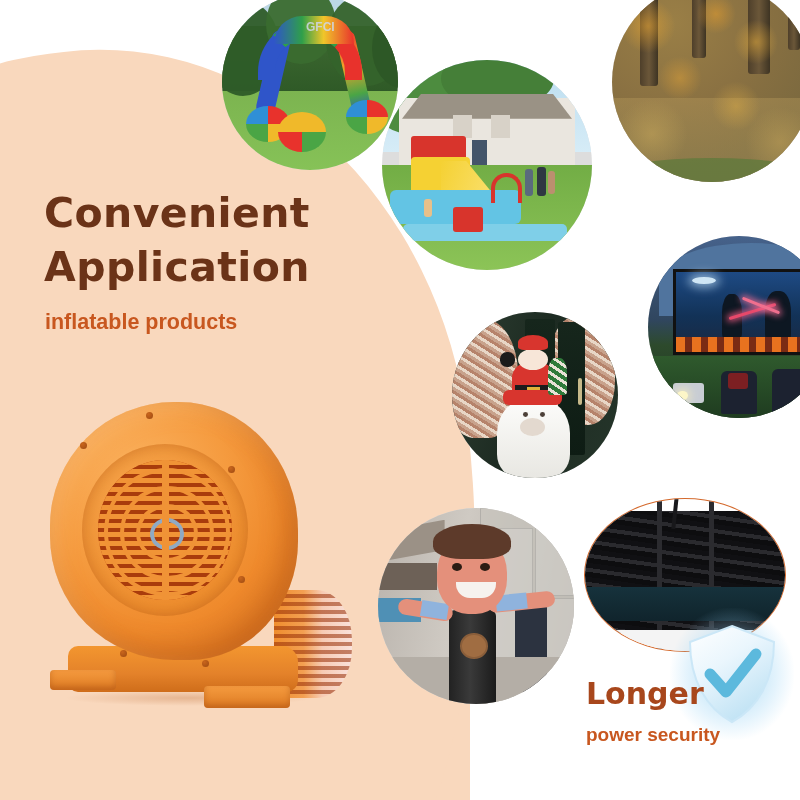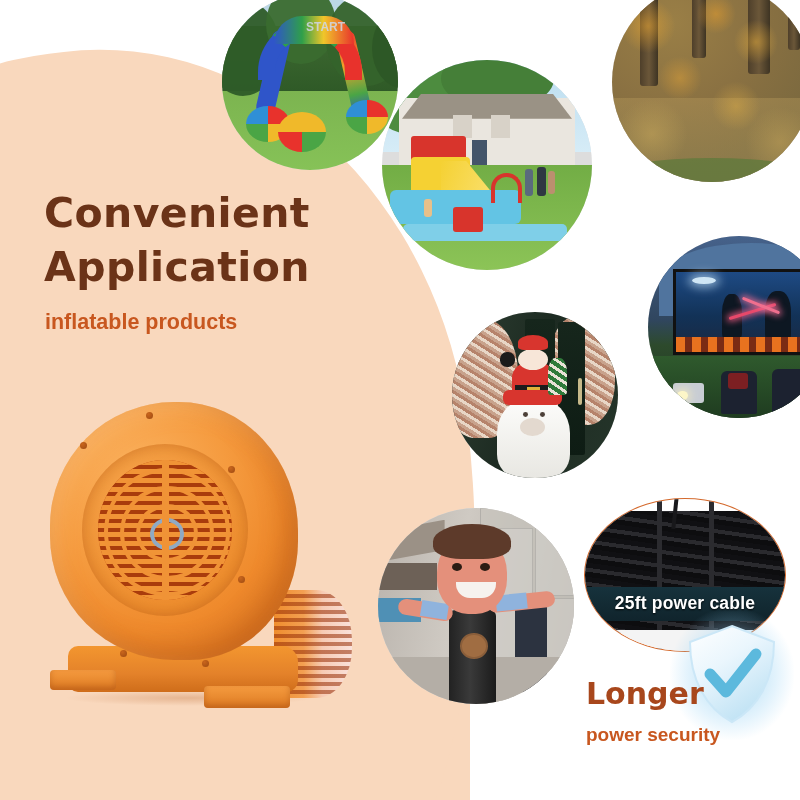--- a/index.html
+++ b/index.html
@@ -146,21 +146,21 @@
     <div class="arch-tree" style="left:44px;top:-10px;width:70px;height:80px;background:#3a6b2f;"></div>
     <div class="arch-tree" style="left:104px;top:0px;width:80px;height:92px;background:#35632b;"></div>
     <div class="arch-tree" style="left:150px;top:14px;width:60px;height:80px;background:#2d5726;"></div>
 
     <div class="arch-leg" style="left:42px;top:36px;height:86px;background:linear-gradient(#2f55c9,#2f55c9);transform:rotate(13deg);"></div>
     <div class="arch-leg" style="left:122px;top:36px;height:86px;background:linear-gradient(#e8322c,#f0a32a 40%,#4aa545 75%,#2f55c9);transform:rotate(-13deg);"></div>
     <div class="arch-top" style="border-color:#2f9f4a #e8322c #0000 #2f55c9;"></div>
     <div style="position:absolute;left:52px;top:22px;width:80px;height:28px;border-radius:42px 42px 0 0;
         background:linear-gradient(90deg,#2f55c9,#2f9f4a 35%,#f0c62a 62%,#e8322c);"></div>
     <div style="position:absolute;left:84px;top:26px;color:#cfd7e8;font-size:12px;font-weight:bold;
-        font-family:'Liberation Sans',sans-serif;opacity:.85;">START</div>
+        font-family:'Liberation Sans',sans-serif;opacity:.85;">GFCI</div>
 
     <div class="ball" style="left:24px;top:112px;width:44px;height:36px;
         background:conic-gradient(#e8322c 0 25%,#f0b92a 0 50%,#4aa545 0 75%,#2f8fd6 0 100%);"></div>
     <div class="ball" style="left:56px;top:118px;width:48px;height:40px;
         background:conic-gradient(#f0b92a 0 25%,#4aa545 0 50%,#e8322c 0 75%,#f0b92a 0 100%);"></div>
     <div class="ball" style="left:124px;top:106px;width:42px;height:34px;
         background:conic-gradient(#e8322c 0 25%,#f0b92a 0 50%,#4aa545 0 75%,#2f8fd6 0 100%);"></div>
   </div>
 
   <div class="circ c-water">
@@ -292,21 +292,20 @@
     <div style="position:absolute;left:40%;top:38%;width:20%;height:8%;background:#f6f2ee;
         border-radius:0 0 14px 14px;"></div>
   </div>
 
   <div class="circ c-cable">
     <div class="cable-img"></div>
     <div class="cable-tie" style="left:36%;"></div>
     <div class="cable-tie" style="left:62%;"></div>
     <div style="position:absolute;left:44%;top:-2%;width:4px;height:22%;background:#18181b;transform:rotate(6deg);"></div>
     <div class="cable-band"></div>
-    <div class="cable-label">25ft power cable</div>
     <div style="position:absolute;left:0;bottom:0;width:100%;height:14%;background:#f4f4f4;"></div>
   </div>
 
   <div class="shield-wrap">
     <div class="shield-glow"></div>
     <svg viewBox="0 0 96 104" width="96" height="104" style="position:absolute;left:0;top:0;">
       <defs>
         <linearGradient id="shg" x1="0" y1="0" x2="0.6" y2="1">
           <stop offset="0%" stop-color="#ffffff"></stop>
           <stop offset="45%" stop-color="#eaf6fd"></stop>

